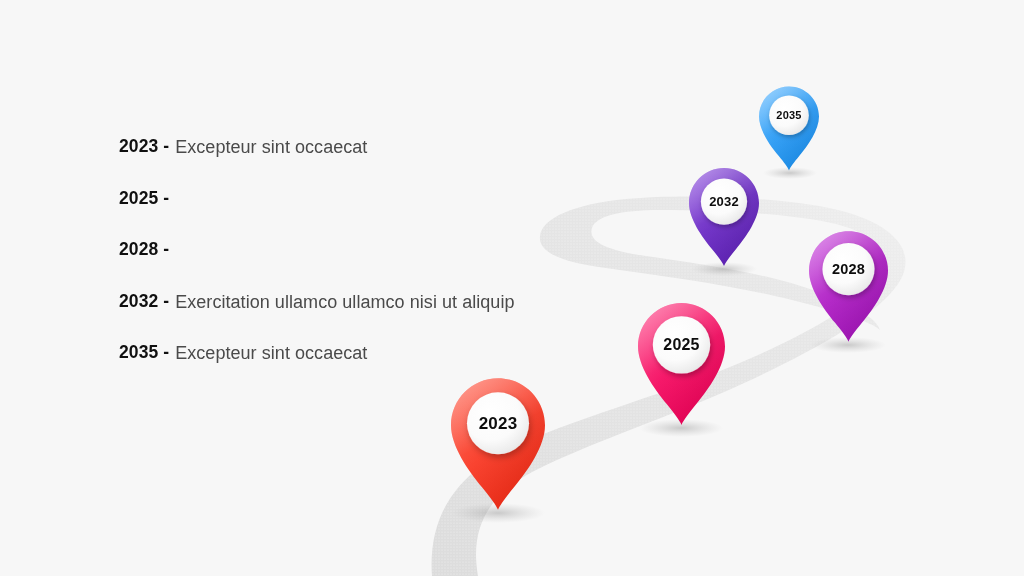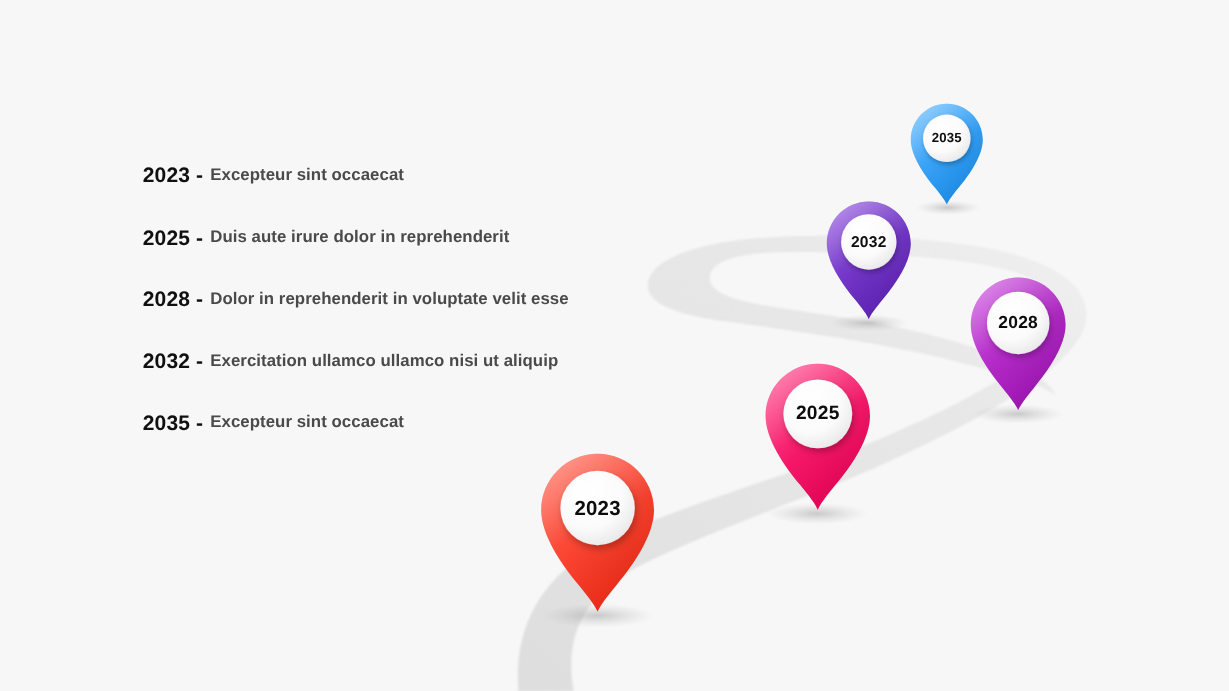--- a/index.html
+++ b/index.html
@@ -19,21 +19,21 @@
   .legend-row{height:51.5px;display:flex;align-items:flex-start;white-space:nowrap;}
   .legend-year{
     font-size:17.5px;font-weight:bold;color:#101010;letter-spacing:.1px;
     line-height:1;
   }
   .legend-dash{
     font-size:17.5px;font-weight:bold;color:#101010;
     margin:0 6px 0 5px;line-height:1;
   }
   .legend-desc{
-    font-size:14px;font-weight:700;color:#4a4a4a;line-height:1;
+    font-size:18px;font-weight:400;color:#4a4a4a;line-height:1;
     letter-spacing:.05px;
   }
 
   
   .pin{position:absolute;}
   .pin svg{display:block;overflow:visible;}
   .pin-label{
     position:absolute;left:0;right:0;
     text-align:center;
     font-weight:bold;color:#0d0d0d;
@@ -126,27 +126,25 @@
 
     <div class="legend-row">
       <span class="legend-year">2023</span>
       <span class="legend-dash">-</span>
       <span class="legend-desc">Excepteur sint occaecat</span>
     </div>
 
     <div class="legend-row">
       <span class="legend-year">2025</span>
       <span class="legend-dash">-</span>
-      <span class="legend-desc">Duis aute irure dolor in reprehenderit</span>
     </div>
 
     <div class="legend-row">
       <span class="legend-year">2028</span>
       <span class="legend-dash">-</span>
-      <span class="legend-desc">Dolor in reprehenderit in voluptate velit esse</span>
     </div>
 
     <div class="legend-row">
       <span class="legend-year">2032</span>
       <span class="legend-dash">-</span>
       <span class="legend-desc">Exercitation ullamco ullamco nisi ut aliquip</span>
     </div>
 
     <div class="legend-row">
       <span class="legend-year">2035</span>

